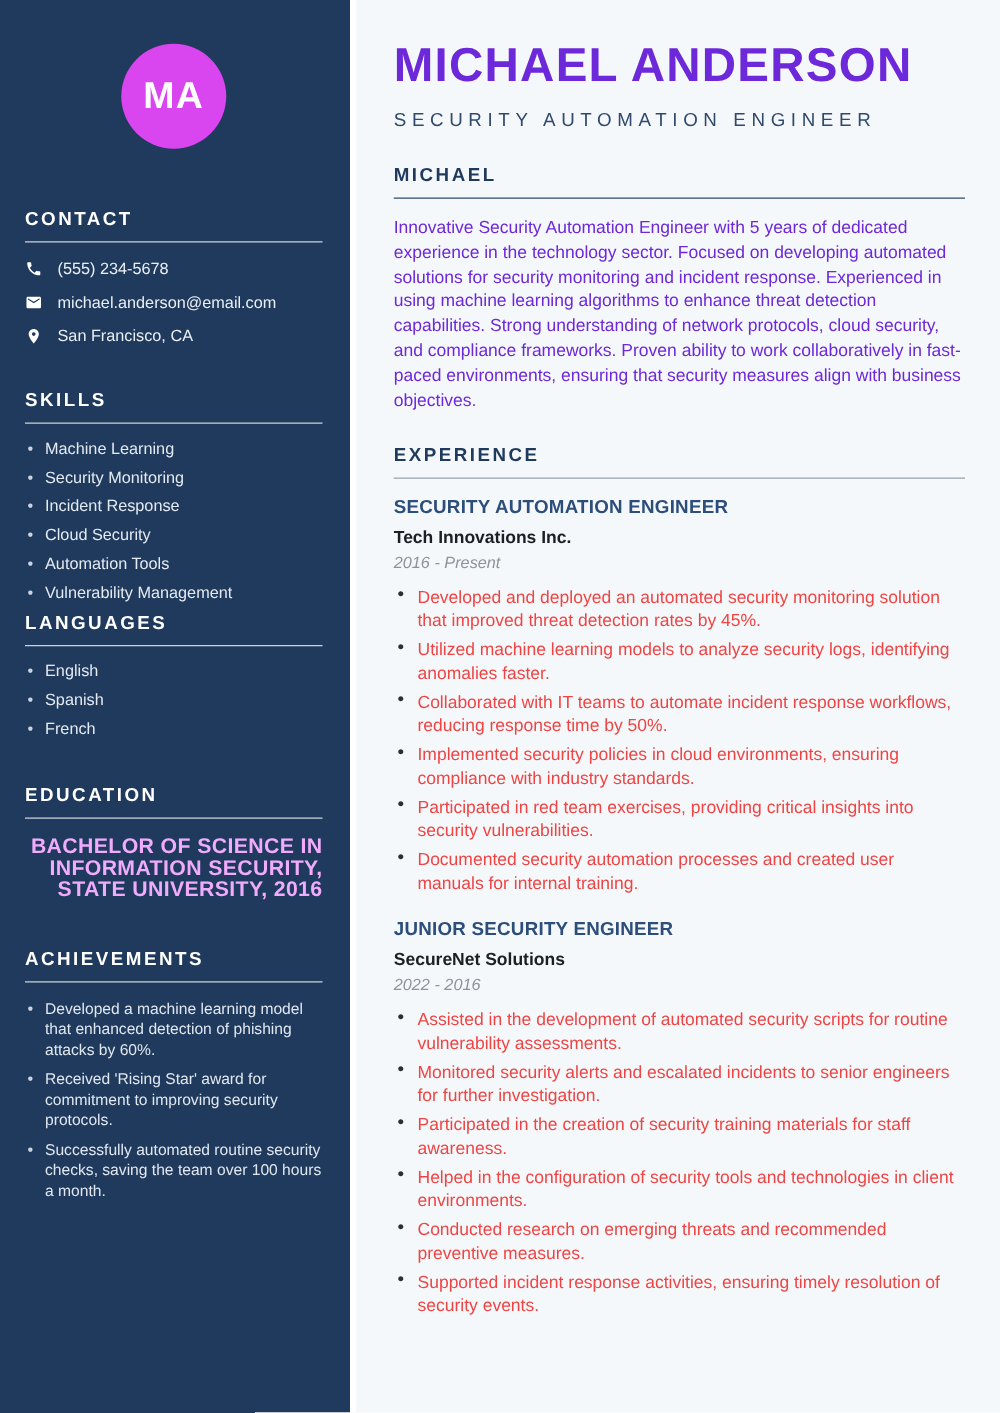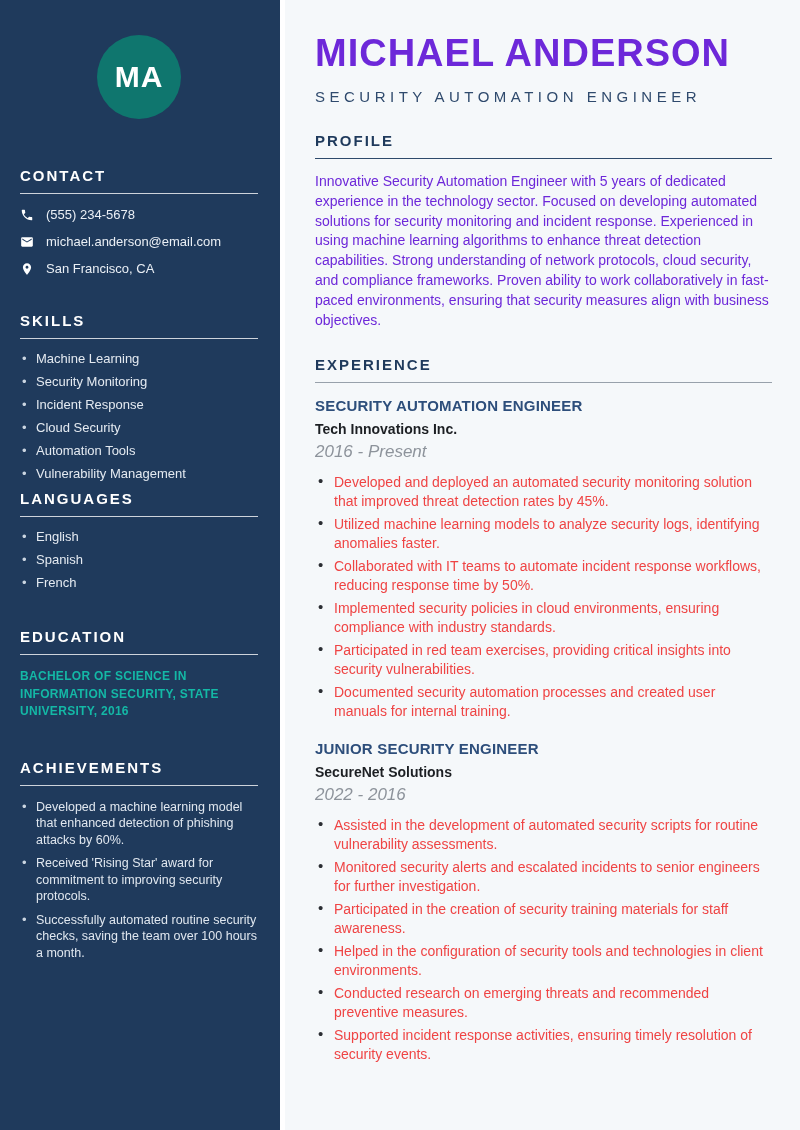--- a/index.html
+++ b/index.html
@@ -16,21 +16,21 @@
     width: 280px; height: 100%;
     background: #1F3A5C;
     color: #EDF1F6;
     padding: 0 22px 0 20px;
     flex-shrink: 0;
   }
   .avatar-wrap { text-align: center; margin-top: 35px; }
   .avatar {
     display: inline-flex; align-items: center; justify-content: center;
     width: 84px; height: 84px; border-radius: 50%;
-    background: #0f766e;
+    background: #d946ef;
     color: #FFFFFF; font-size: 30px; font-weight: bold; letter-spacing: 1px;
   }
   .side-section h2 {
     font-size: 15px; font-weight: bold; letter-spacing: 2px;
     color: #FFFFFF;
     padding-bottom: 9px;
     border-bottom: 1.5px solid rgba(255,255,255,0.78);
     margin-bottom: 13px;
   }
   .side-contact { margin-top: 48px; }
@@ -51,23 +51,24 @@
   .side-list li {
     position: relative;
     font-size: 13px; color: #E4EAF1;
     padding-left: 16px; margin-bottom: 9px; line-height: 14px;
   }
   .side-list li::before {
     content: "•"; position: absolute; left: 2px; top: 0;
     color: #CBD5E1; font-size: 13px;
   }
   .degree {
-    font-size: 12px; font-weight: bold; color: #14b8a6;
+    font-size: 17px; font-weight: bold; color: #f0abfc;
     line-height: 17.5px; letter-spacing: 0.3px;
     text-transform: uppercase;
+    text-align: right;
   }
   .ach-list li {
     font-size: 12.5px; line-height: 16.5px; margin-bottom: 7px;
     color: #E0E7EF;
   }
 
   
   .main {
     flex: 1; height: 100%;
     background: #F5F8FA;
@@ -89,21 +90,21 @@
   .profile-section .section-heading { margin-top: 27px; border-bottom: 1.5px solid #2E4A6B; }
   .experience-section .section-heading { margin-top: 26px; border-bottom: 1.5px solid #98A1AB; }
   .profile-text {
     margin-top: 13px;
     font-size: 14px; color: #6d28d9; line-height: 19.8px;
   }
   .job { margin-top: 14px; }
   .job + .job { margin-top: 20px; }
   .job-title { font-size: 15px; font-weight: bold; color: #2D4E7B; letter-spacing: 0.2px; }
   .job-company { margin-top: 7px; font-size: 14px; font-weight: bold; color: #1C1F23; }
-  .job-dates { margin-top: 5px; font-size: 17px; font-style: italic; color: #8D939B; }
+  .job-dates { margin-top: 5px; font-size: 13px; font-style: italic; color: #8D939B; }
   .job-bullets { list-style: none; margin-top: 11px; }
   .job-bullets li {
     position: relative;
     font-size: 14px; color: #ef4444; line-height: 18.5px;
     padding-left: 19px; margin-bottom: 5px;
   }
   .job-bullets li::before {
     content: "•"; position: absolute; left: 3px; top: -1px;
     color: #2B2E33; font-size: 15px;
   }
@@ -182,21 +183,21 @@
         <li>Successfully automated routine security checks, saving the team over 100 hours a month.</li>
       </ul>
     </section>
   </aside>
 
   <main class="main">
     <h1 class="name">MICHAEL ANDERSON</h1>
     <div class="subtitle">SECURITY AUTOMATION ENGINEER</div>
 
     <section class="profile-section">
-      <h3 class="section-heading">PROFILE</h3>
+      <h3 class="section-heading">MICHAEL</h3>
       <p class="profile-text">Innovative Security Automation Engineer with 5 years of dedicated experience in the technology sector. Focused on developing automated solutions for security monitoring and incident response. Experienced in using machine learning algorithms to enhance threat detection capabilities. Strong understanding of network protocols, cloud security, and compliance frameworks. Proven ability to work collaboratively in fast-paced environments, ensuring that security measures align with business objectives.</p>
     </section>
 
     <section class="experience-section">
       <h3 class="section-heading">EXPERIENCE</h3>
 
       <div class="job">
         <h4 class="job-title">SECURITY AUTOMATION ENGINEER</h4>
         <div class="job-company">Tech Innovations Inc.</div>
         <div class="job-dates">2016 - Present</div>

